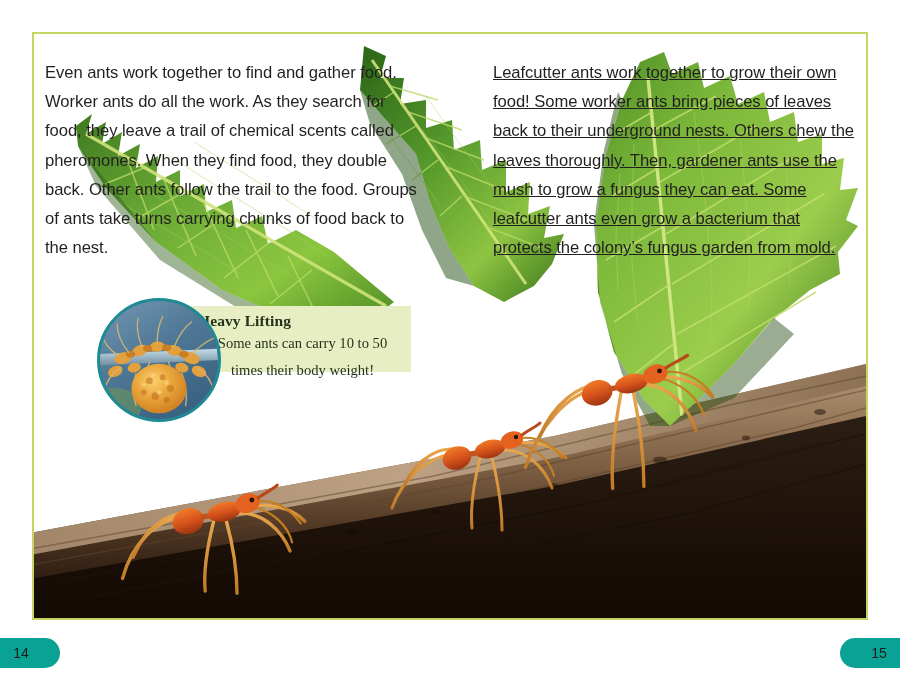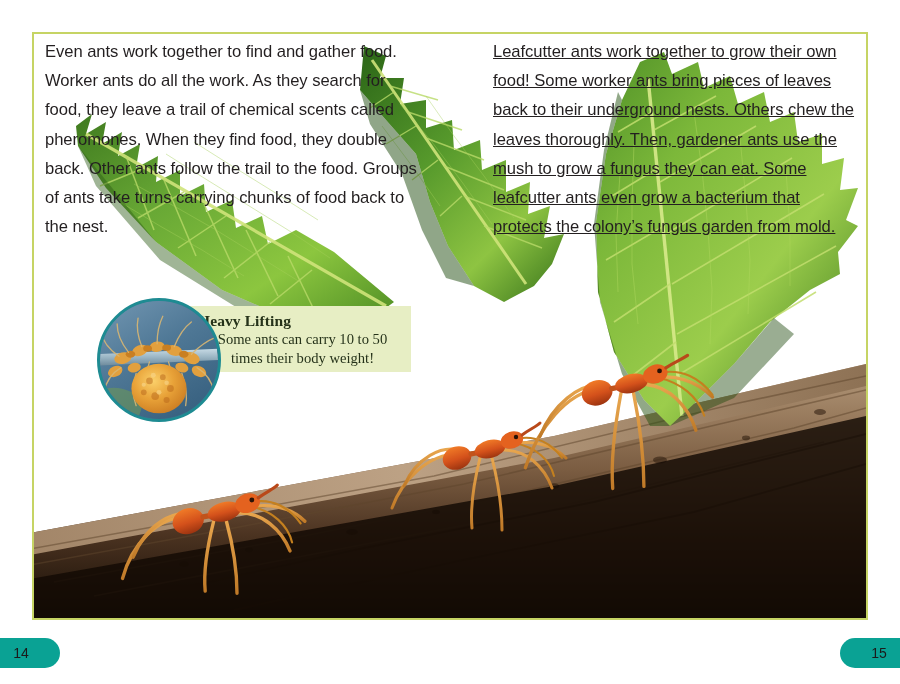--- a/index.html
+++ b/index.html
@@ -24,21 +24,21 @@
     height: 588px;
     border: 2px solid #c6d464;
     box-sizing: border-box;
     background: #ffffff;
     overflow: hidden;
   }
 
   
   .col {
     position: absolute;
-    top: 3px;
+    top: 24px;
     font-family: "Liberation Sans", sans-serif;
     font-size: 16.6px;
     line-height: 29.2px;
     color: #231f20;
     letter-spacing: -0.05px;
   }
   #col-left  { left: 11px;  width: 374px; }
   #col-right { left: 459px; width: 368px; text-decoration: underline; }
 
   
@@ -96,21 +96,21 @@
     z-index: 6;
   }
   #callout-title {
     font-size: 15.5px;
     font-weight: bold;
     line-height: 18px;
     letter-spacing: 0.1px;
   }
   #callout-body {
     font-size: 14.6px;
-    line-height: 19px;
+    line-height: 27px;
     text-align: center;
     padding-left: 6px;
   }
 
   
   #inset-circle {
     position: absolute;
     left: 63px;
     top: 264px;
     width: 124px;

